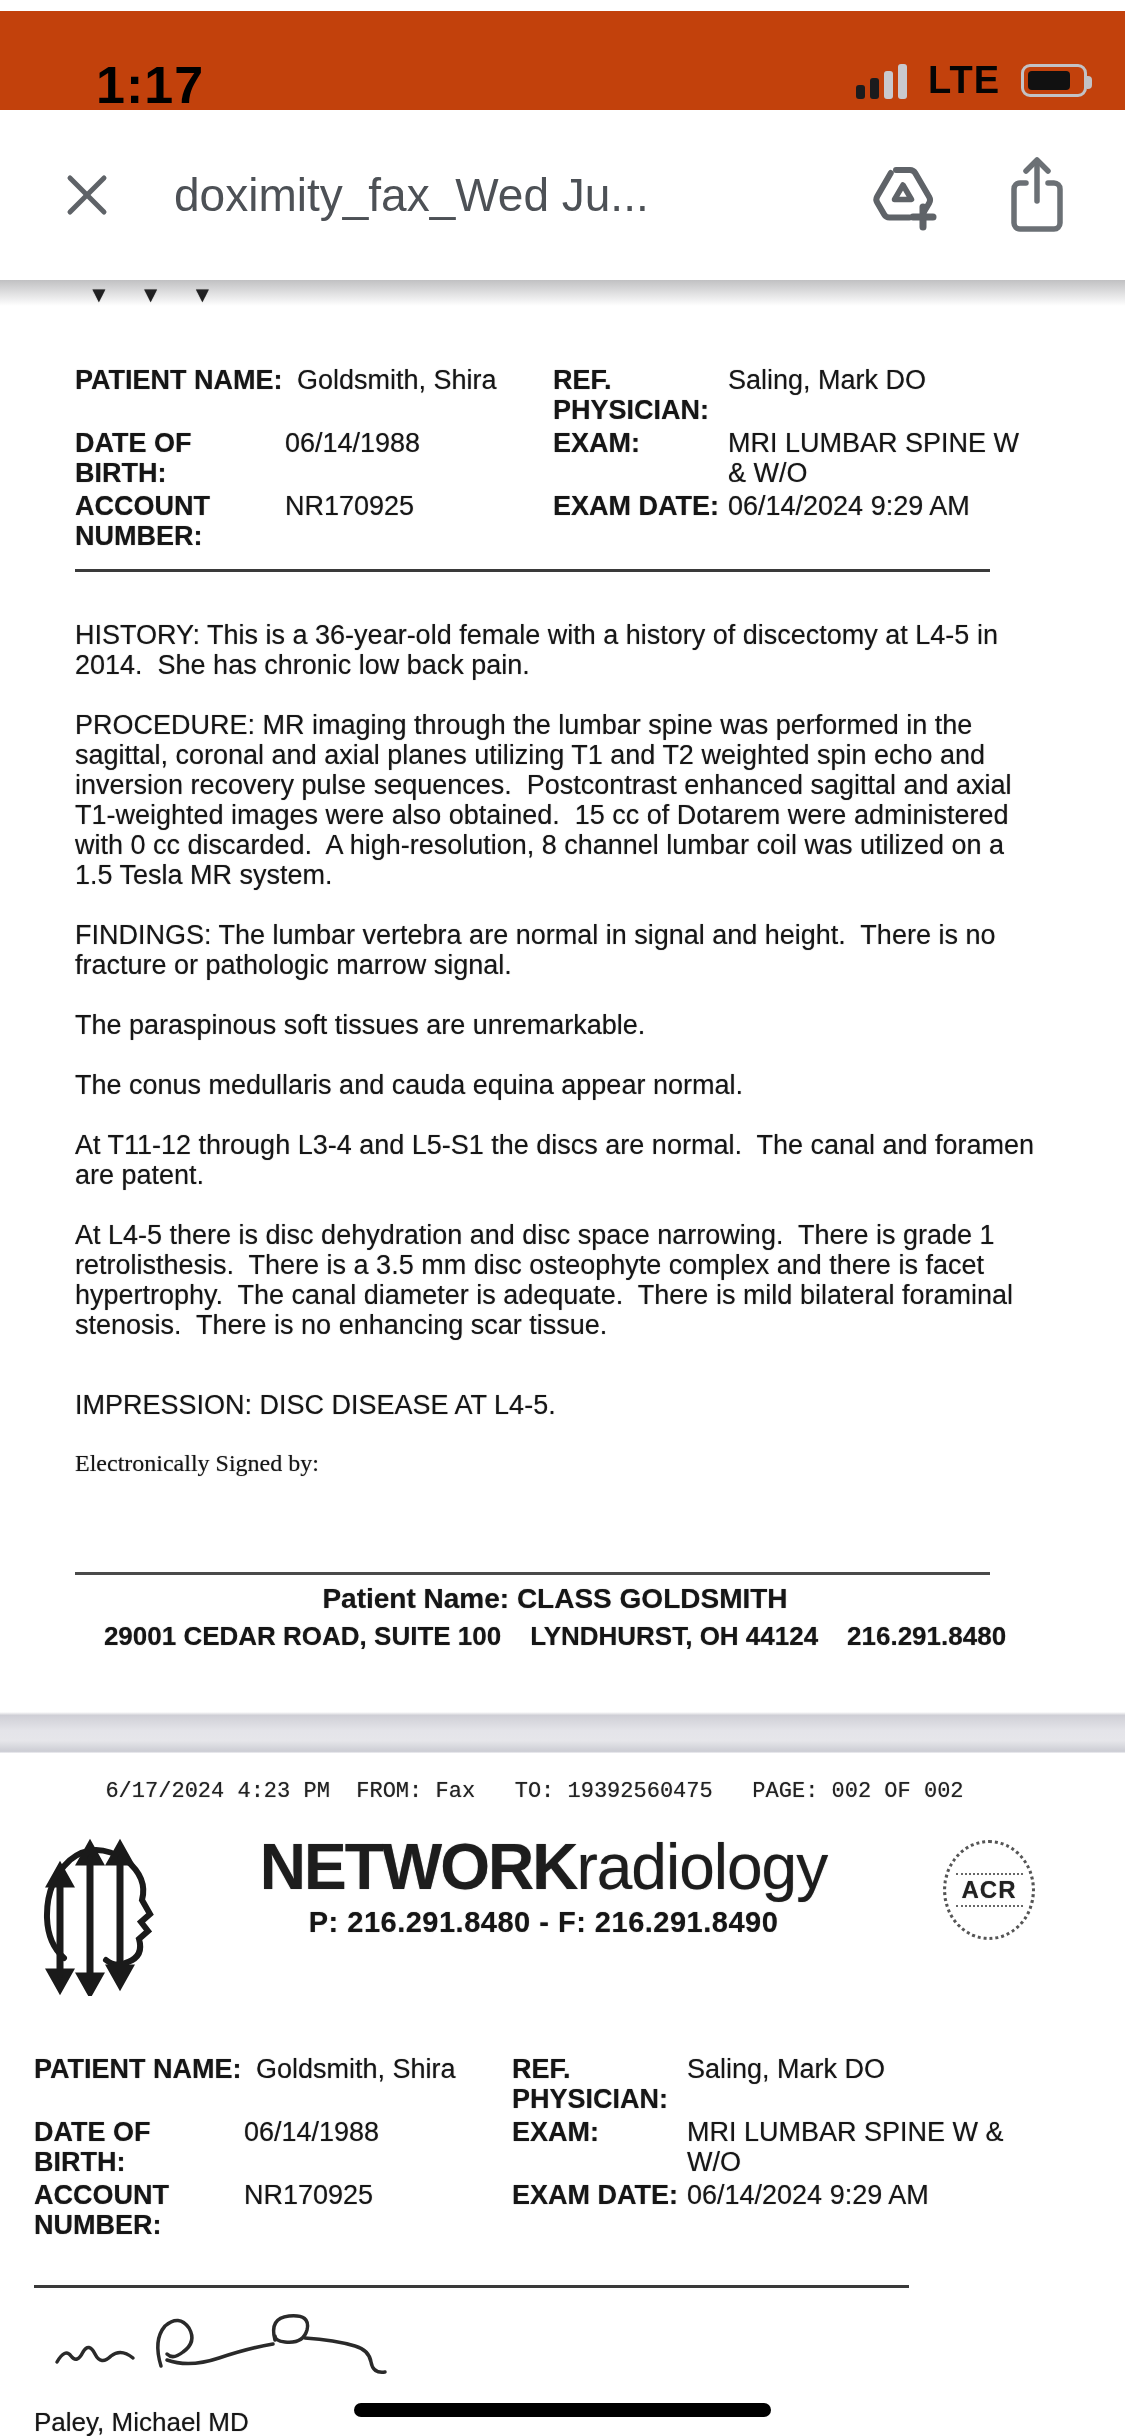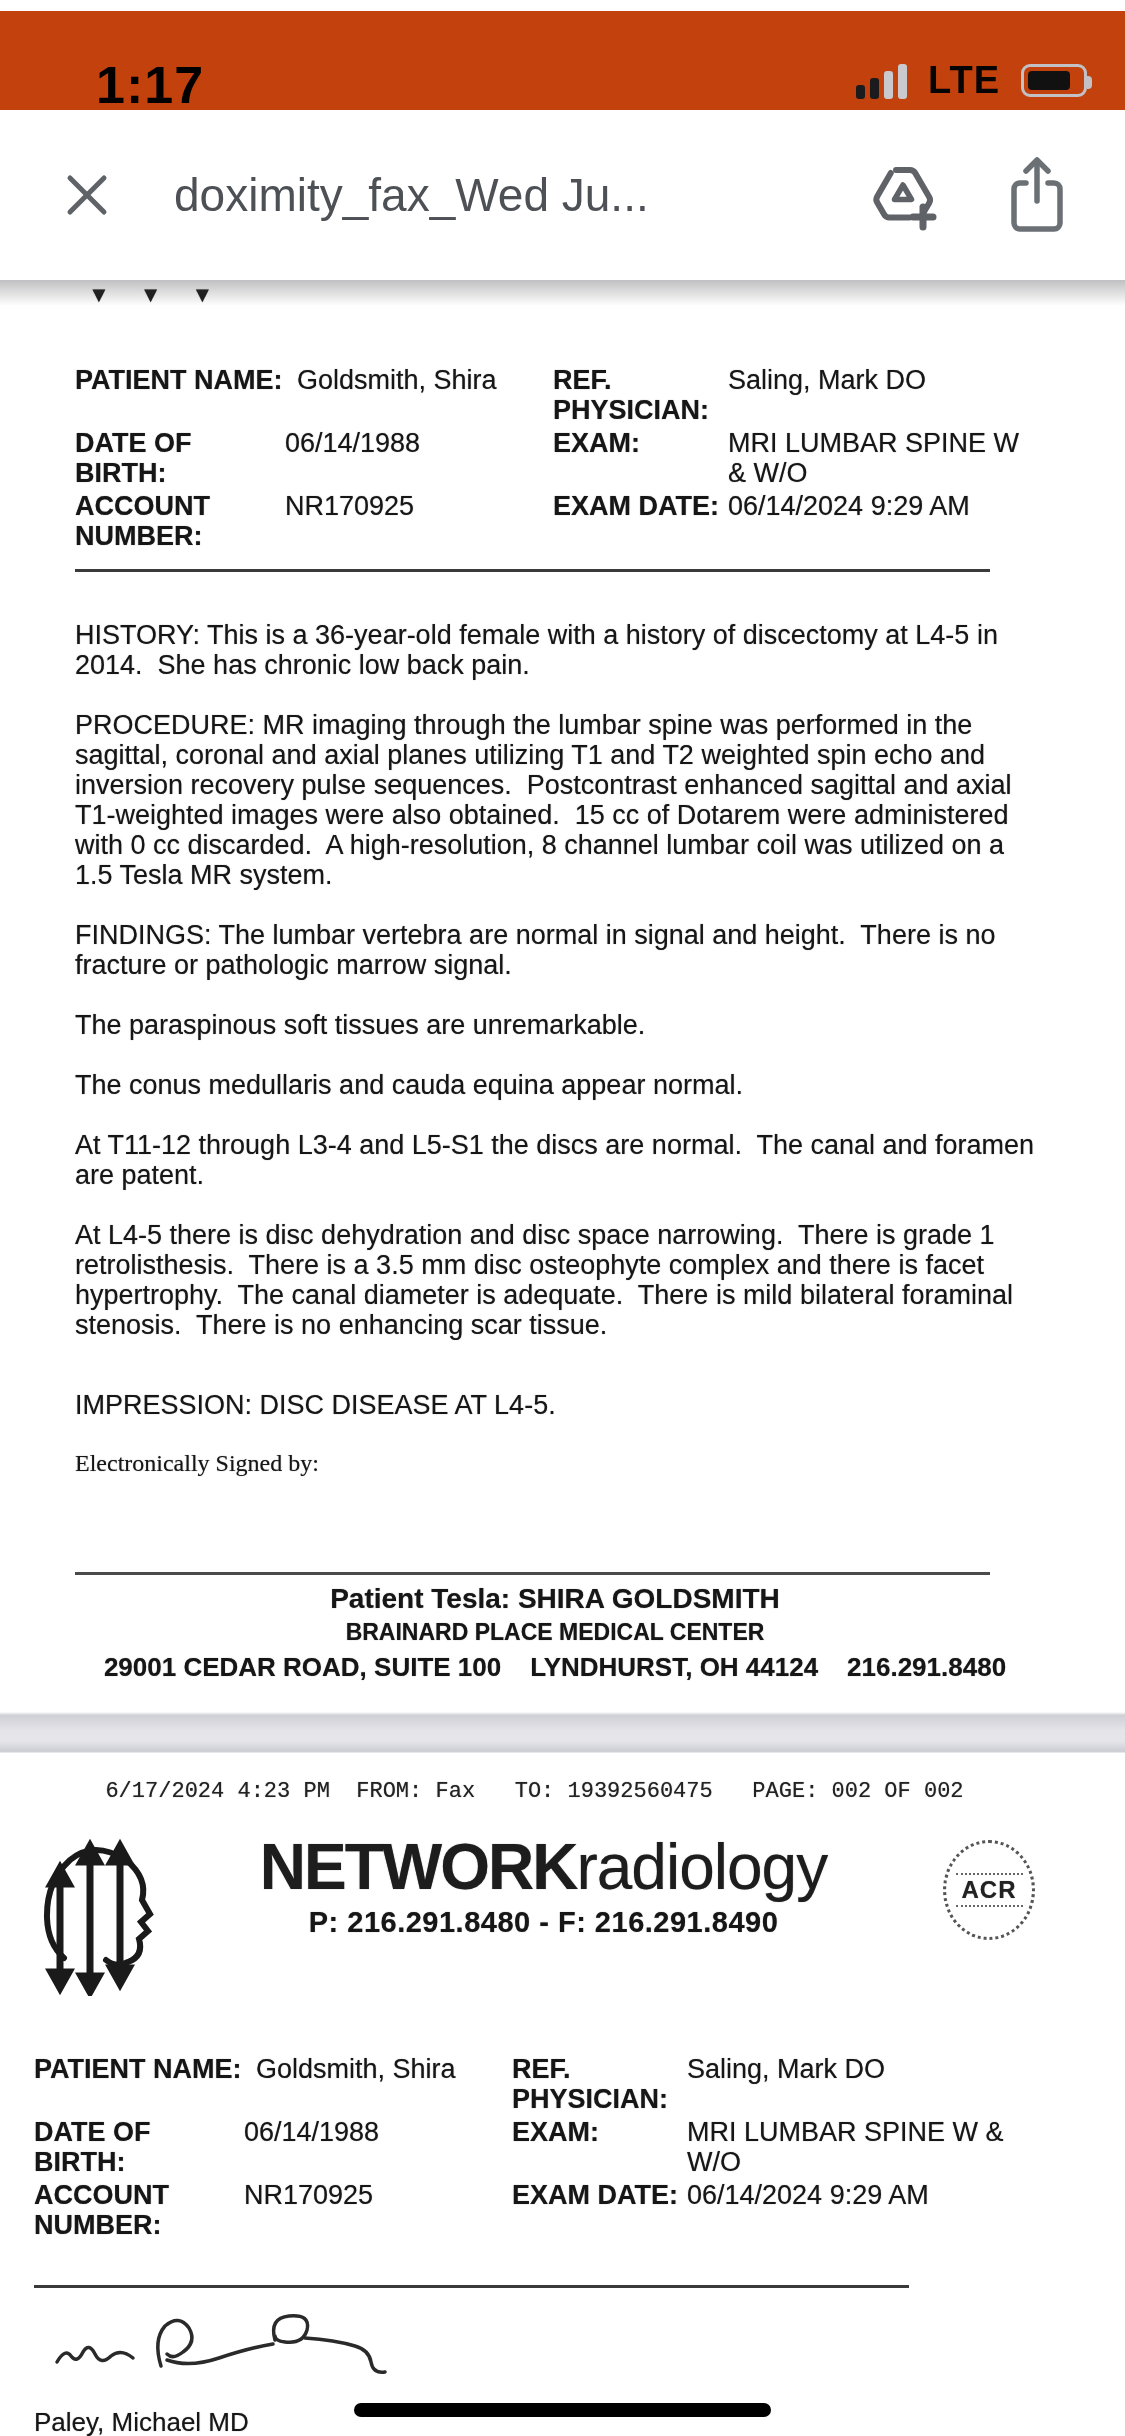--- a/index.html
+++ b/index.html
@@ -156,22 +156,21 @@
     <p class="para">The paraspinous soft tissues are unremarkable.</p>
     <p class="para">The conus medullaris and cauda equina appear normal.</p>
     <p class="para">At T11-12 through L3-4 and L5-S1 the discs are normal.  The canal and foramen are patent.</p>
     <p class="para">At L4-5 there is disc dehydration and disc space narrowing.  There is grade 1 retrolisthesis.  There is a 3.5 mm disc osteophyte complex and there is facet hypertrophy.  The canal diameter is adequate.  There is mild bilateral foraminal stenosis.  There is no enhancing scar tissue.</p>
 
     <p class="impression">IMPRESSION: DISC DISEASE AT L4-5.</p>
     <p class="signed-by">Electronically Signed by:</p>
 
     <hr class="rule rule-thin p1-footer-rule">
     <div class="p1-footer">
-      <div class="pf-name">Patient Tesla:  SHIRA GOLDSMITH</div>
-      <div class="pf-facility">BRAINARD PLACE MEDICAL CENTER</div>
+      <div class="pf-name">Patient Name:  CLASS GOLDSMITH</div>
       <div class="pf-address">29001 CEDAR ROAD, SUITE 100    LYNDHURST, OH 44124    216.291.8480</div>
 
     </div>
 
   </div>
 
   <div class="page-gap"></div>
 
   <div class="page2 doc">
     <div class="fax-header">6/17/2024 4:23 PM  FROM: Fax   TO: 19392560475   PAGE: 002 OF 002</div>

